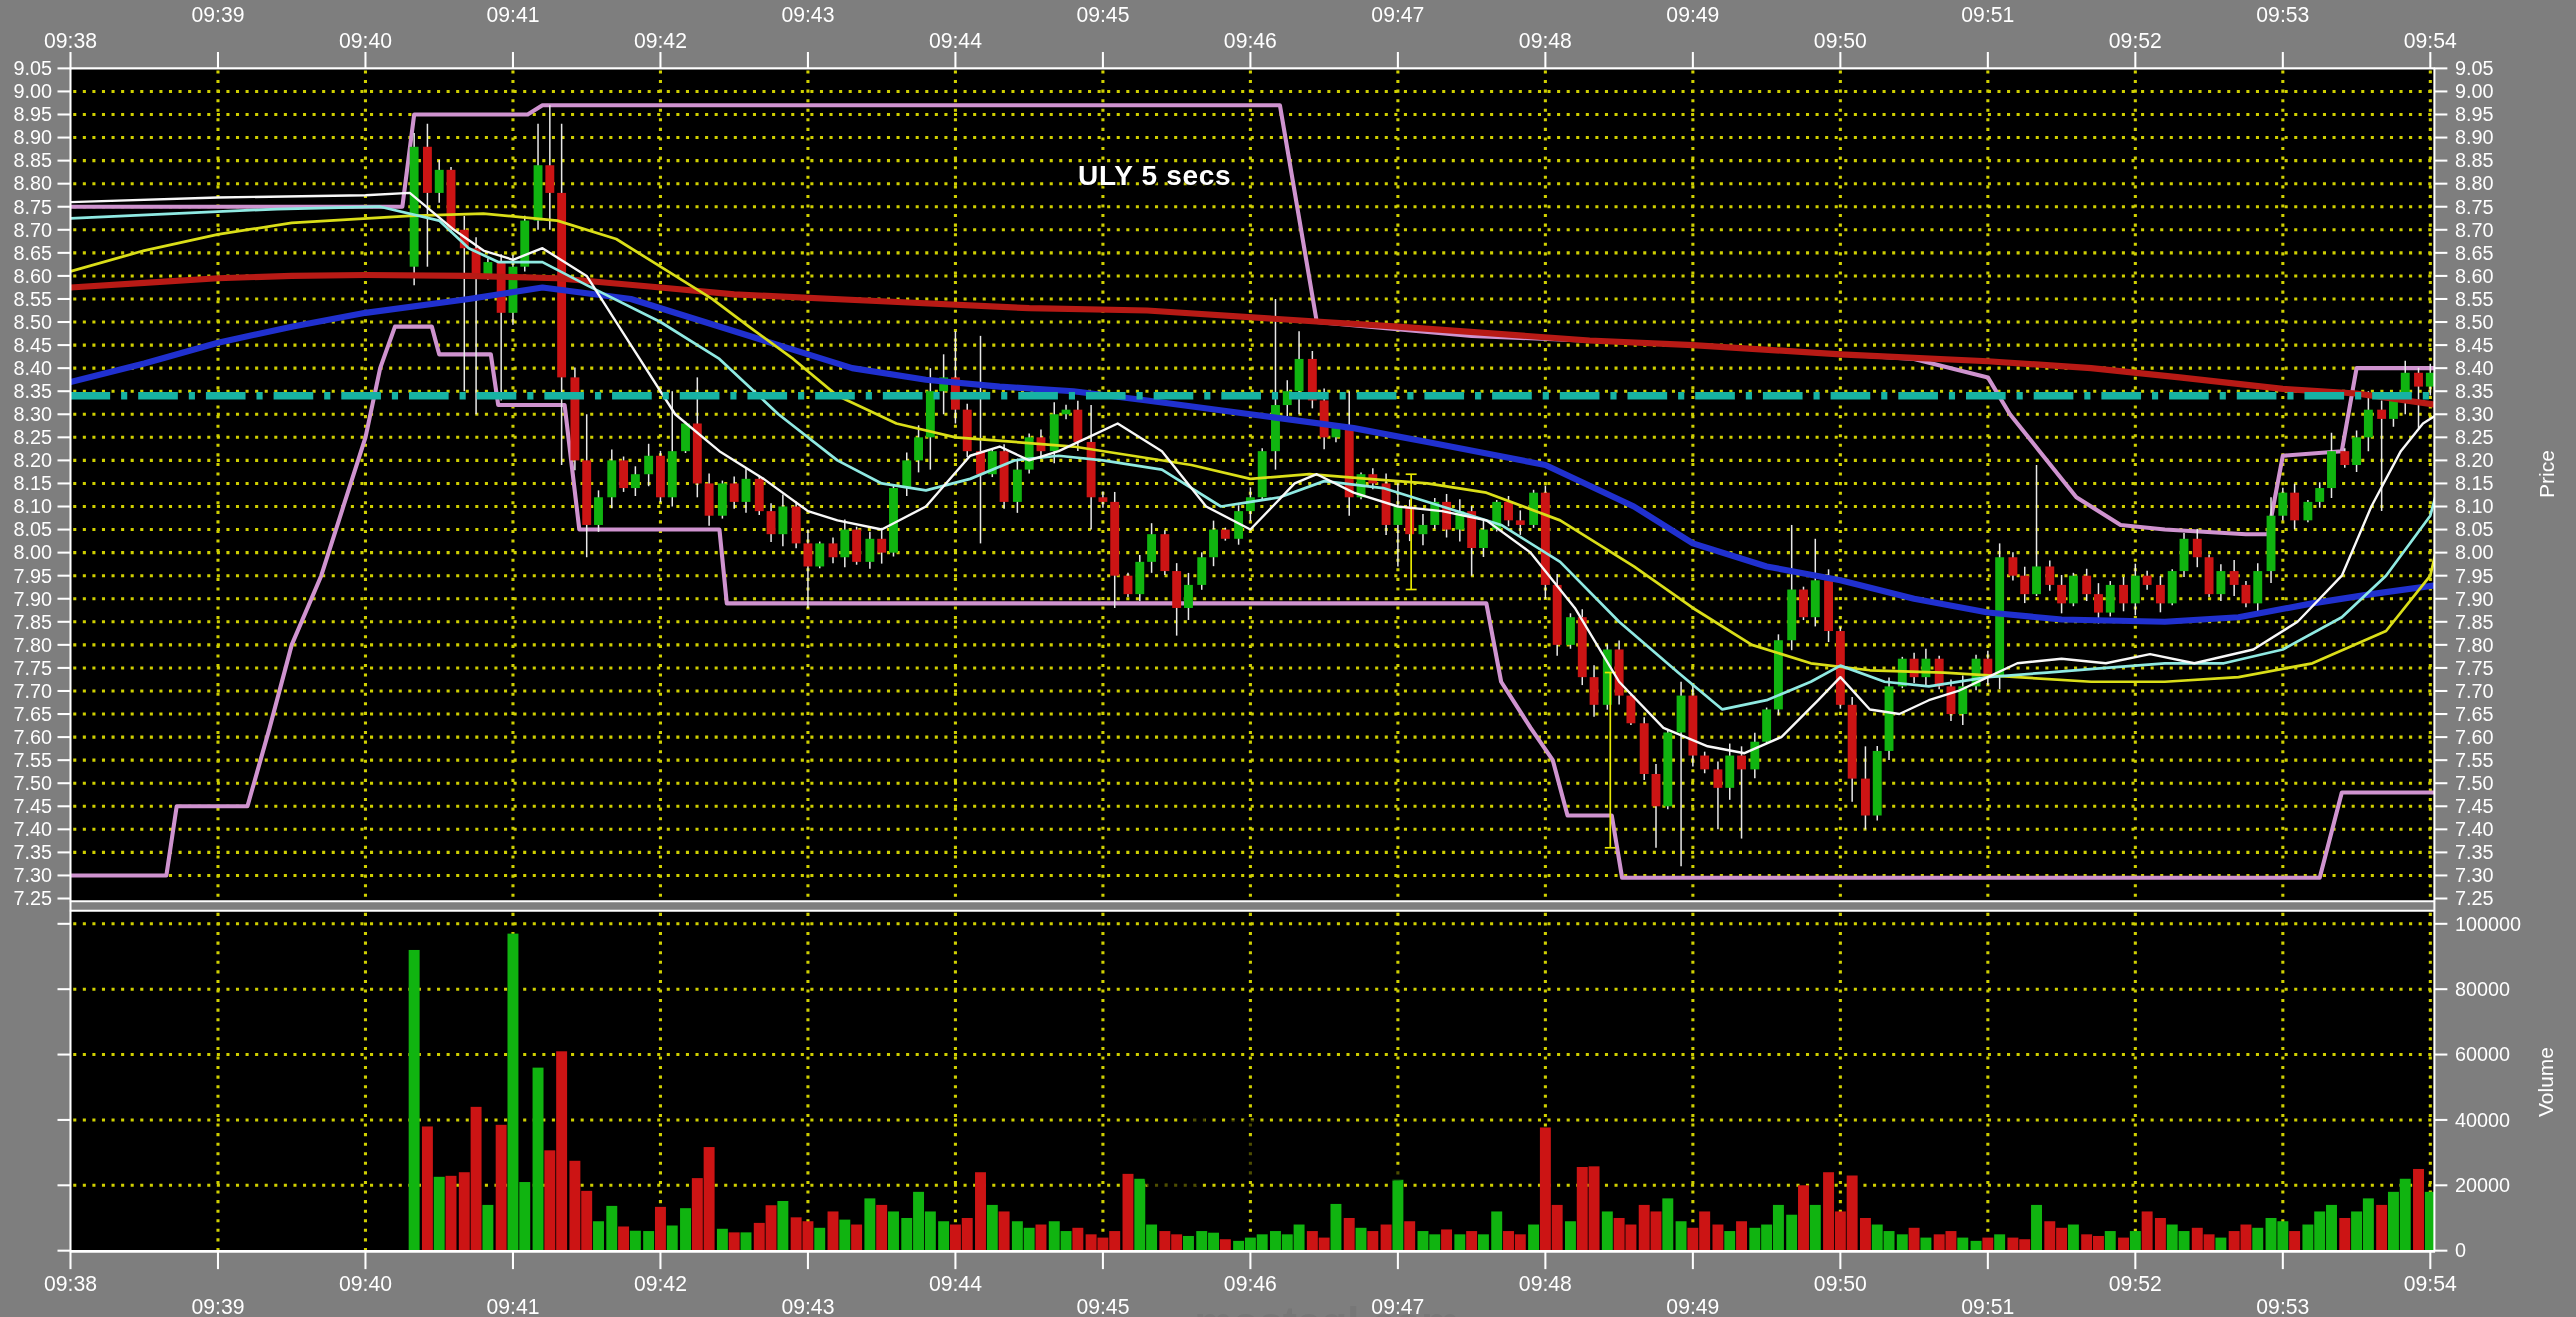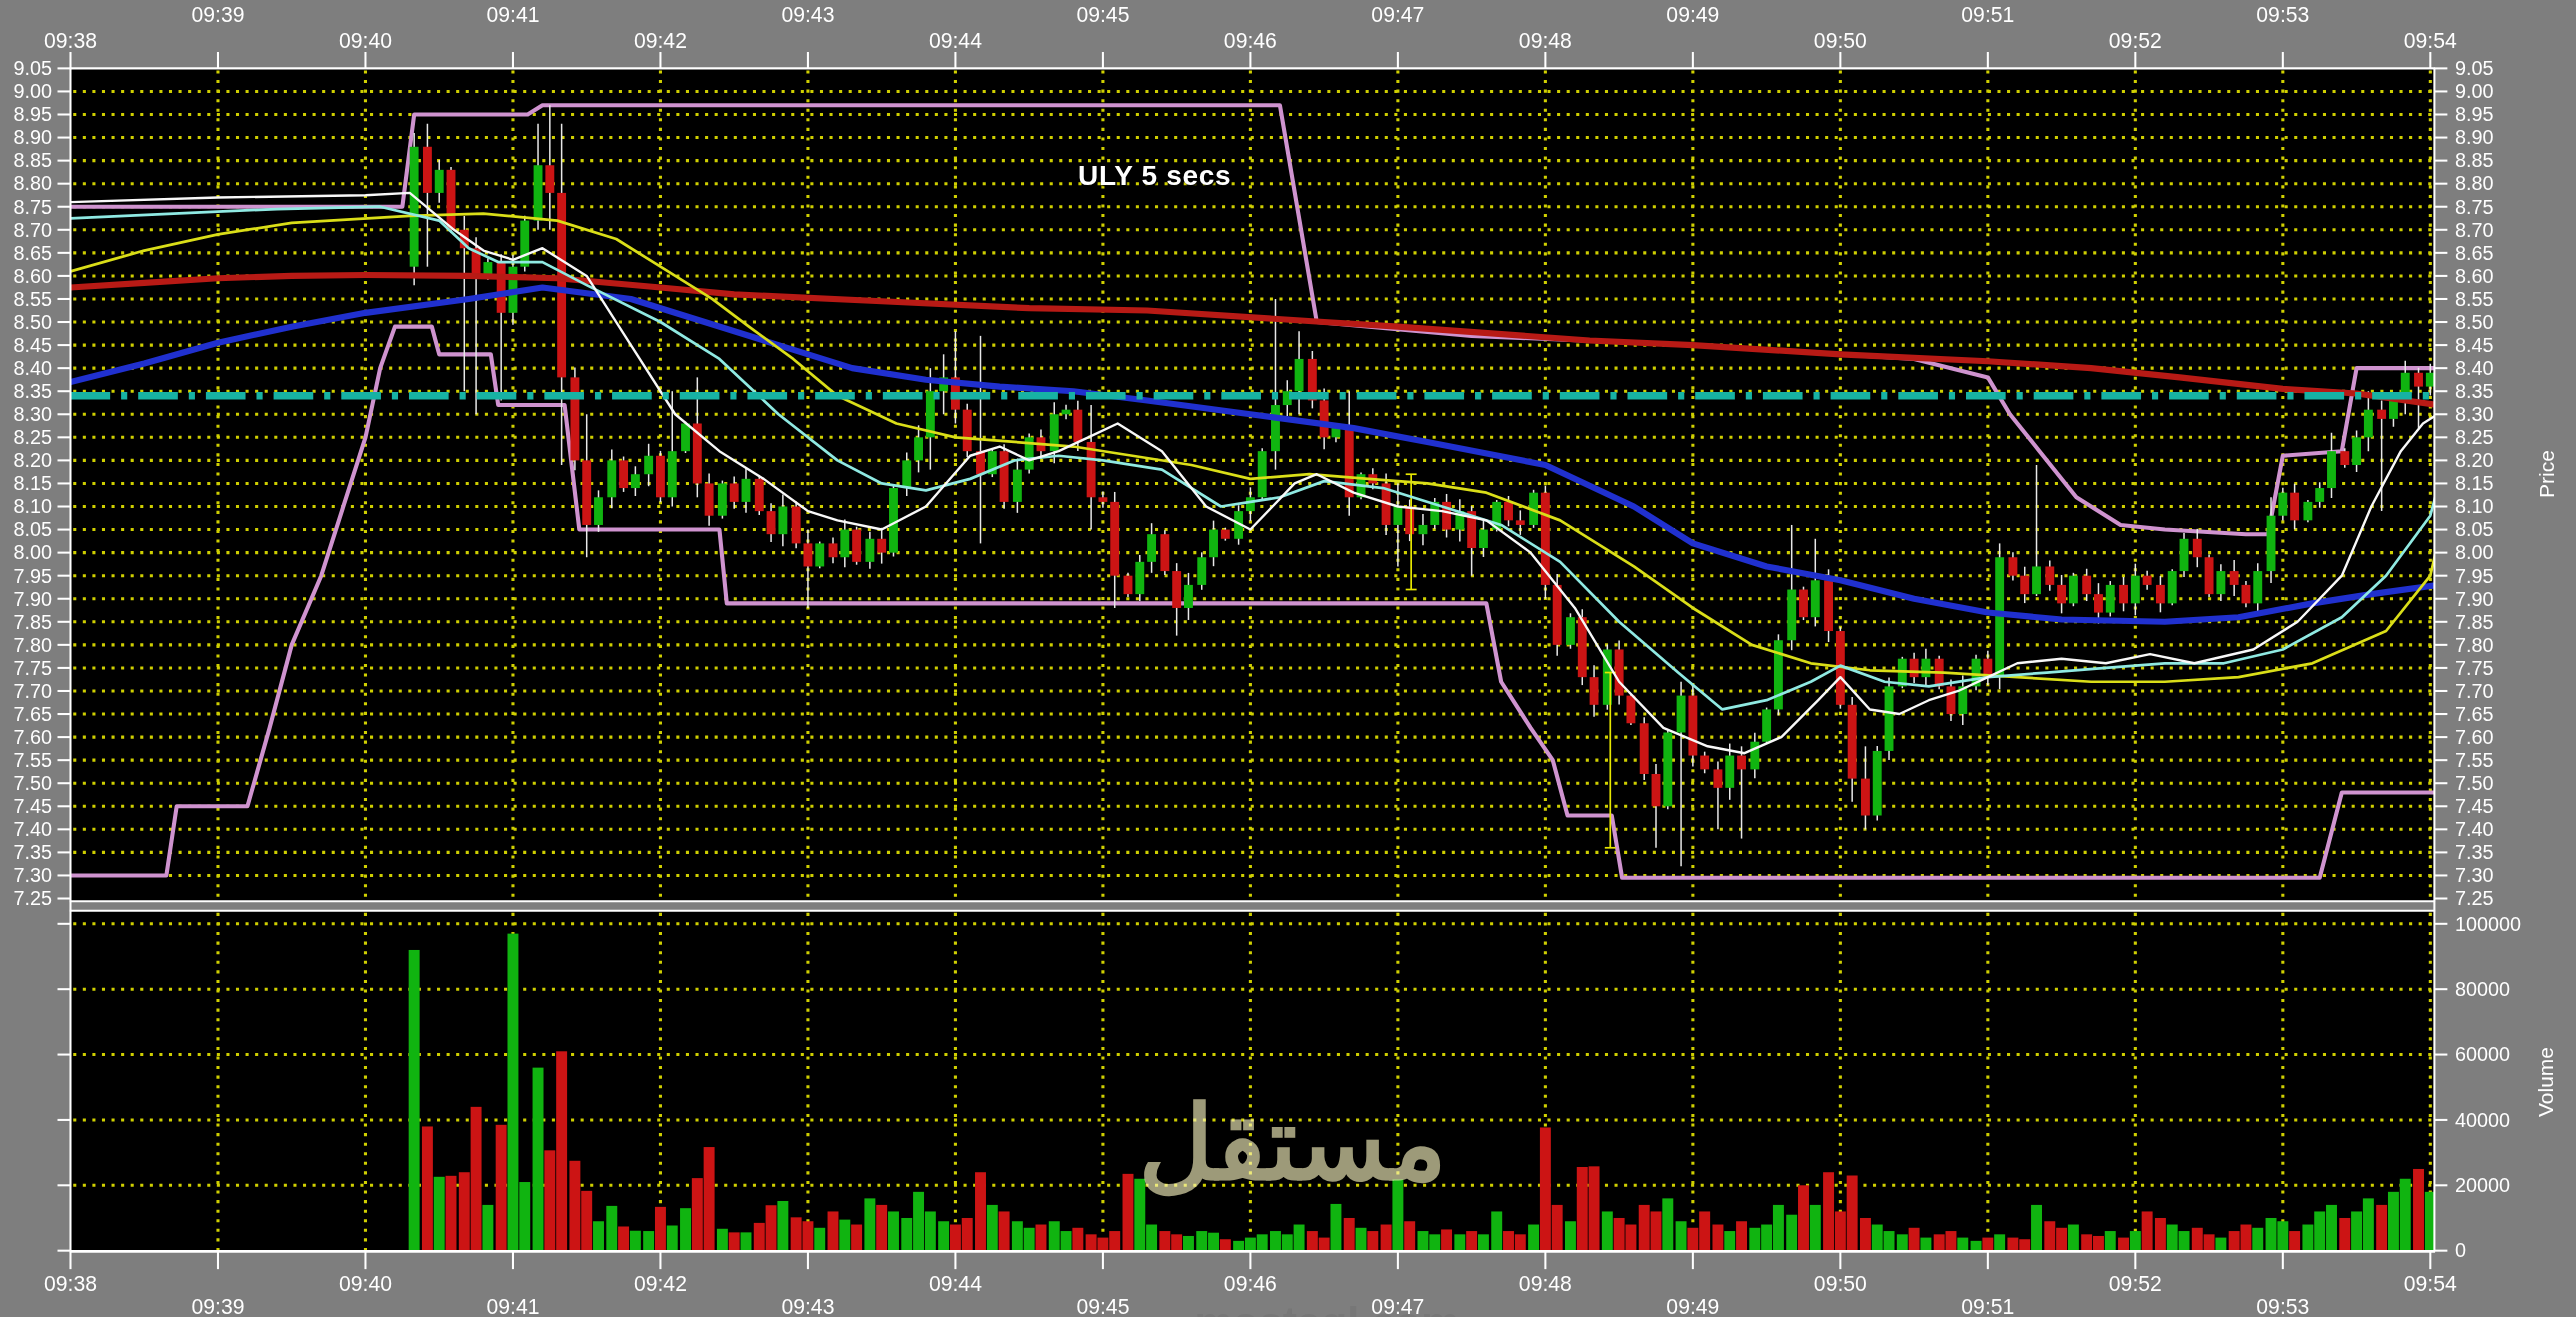--- a/index.html
+++ b/index.html
@@ -6,21 +6,21 @@
   .stage{position:relative;width:2576px;height:1317px;background:#7e7e7e;overflow:hidden;
          font-family:"Liberation Sans",sans-serif;}
   .stage svg{position:absolute;left:0;top:0;}
   .chart-title{position:absolute;left:1078px;top:144px;font-size:28px;font-weight:bold;color:#ffffff;
                text-shadow:1.4px 1.4px 1.4px #000;letter-spacing:0.7px;white-space:nowrap;margin-top:16px;}
   .axis-title{position:absolute;color:#ffffff;font-size:21px;white-space:nowrap;
               transform:rotate(-90deg);transform-origin:center center;}
   .axis-title.price{left:2499px;top:462px;width:96px;text-align:center;}
   .axis-title.volume{left:2484px;top:1070px;width:123px;text-align:center;}
   .wm-ar{position:absolute;left:1094px;top:1082px;width:397px;text-align:center;font-size:103px;
-         line-height:1.2;color:#fef9c3;opacity:.62;pointer-events:none;font-weight:bold;}
+         line-height:1.2;color:#000000;opacity:.62;pointer-events:none;font-weight:bold;}
   .wm-en{position:absolute;left:1156px;top:1250px;width:342px;text-align:center;font-size:43px;
          color:#767676;opacity:.85;pointer-events:none;font-weight:bold;margin-top:48px;}
 </style>
 </head>
 <body>
 
 <div class="stage">
   <svg id="chart-svg" width="2576" height="1317" viewBox="0 0 3767 1926">
       <defs>
         <clipPath id="plotclip">

